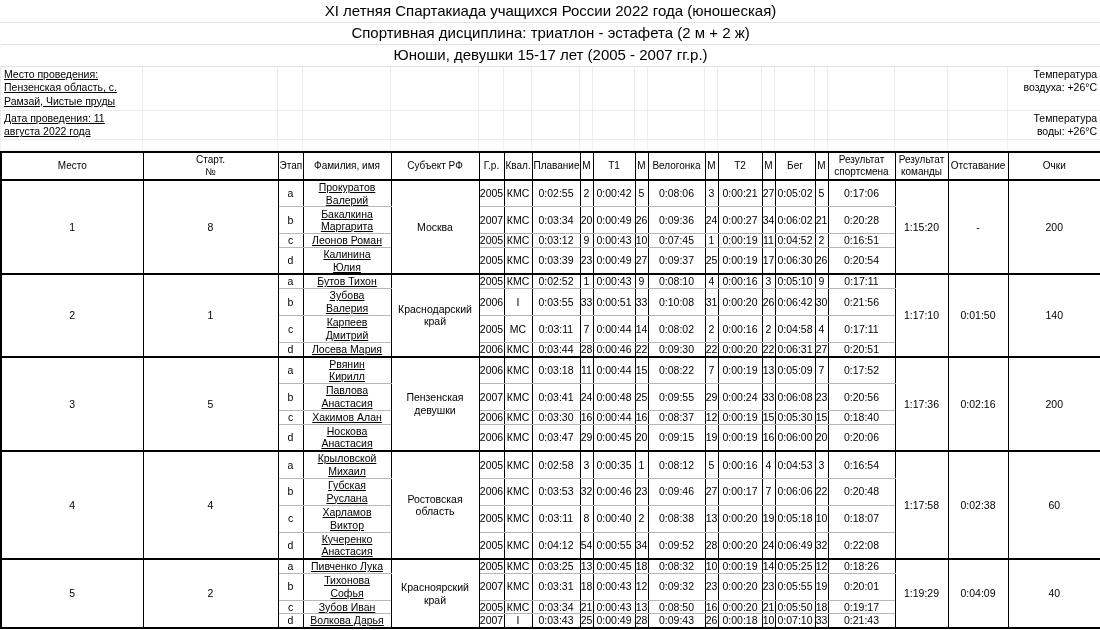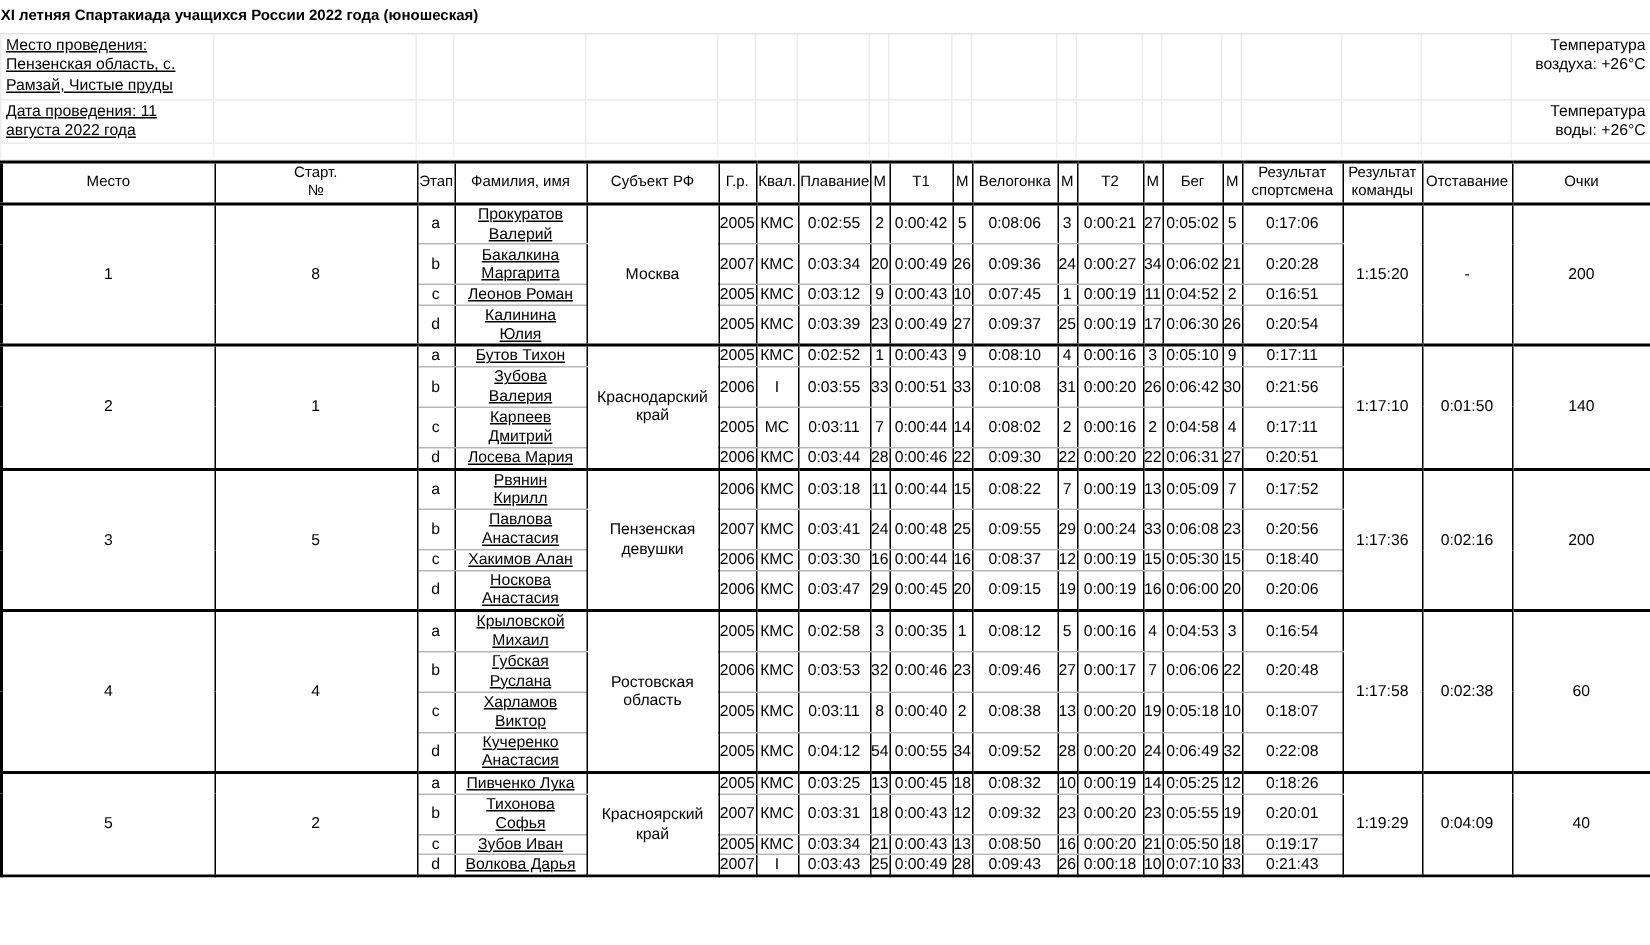--- a/index.html
+++ b/index.html
@@ -3,22 +3,22 @@
 <meta charset="utf-8">
 <style>
   html,body{margin:0;padding:0;background:#fff;color:#000;}
   body{width:1100px;font-family:"Liberation Sans","DejaVu Sans",sans-serif;}
 
   table{border-collapse:collapse;table-layout:fixed;width:1100px;}
   td,th{box-sizing:border-box;}
 
   
   .top td{font-size:10.5px;padding:0;vertical-align:top;line-height:1.3;}
-  .title-row td{height:22px;text-align:left;vertical-align:middle;
-    font-weight:bold;font-size:10px;border-bottom:1px solid #e2e2e2;}
+  .title-row td{height:22px;text-align:center;vertical-align:middle;
+    font-weight:normal;font-size:15px;border-bottom:1px solid #e2e2e2;}
   .info-row td{border:1px solid #ececec;}
   .venue-row td{height:44px;}
   .date-row td{height:29px;}
   .spacer-row td{height:11px;border:1px solid #f2f2f2;}
   .left-note{max-width:126px;padding:1px 0 0 3px;text-decoration:underline;}
   .right-note{max-width:86px;margin-left:auto;text-align:right;padding:1px 3px 0 0;}
 
   
   .main{border:2px solid #000;}
   .main th{border:1px solid #000;border-top:2px solid #000;border-bottom:2px solid #000;
@@ -58,20 +58,26 @@
     <col style="width:40px">
       <col style="width:13px">
       <col style="width:67px">
     <col style="width:53px">
       <col style="width:60px">
       <col style="width:93px">
   </colgroup>
   <tbody>
       <tr class="title-row">
         <td colspan="21">XI летняя Спартакиада учащихся России 2022 года (юношеская)</td>
+      </tr>
+  <tr class="title-row">
+        <td colspan="21">Спортивная дисциплина: триатлон - эстафета (2 м + 2 ж)</td>
+      </tr>
+  <tr class="title-row">
+        <td colspan="21">Юноши, девушки 15-17 лет (2005 - 2007 гг.р.)</td>
       </tr>
   <tr class="info-row venue-row">
     <td>
           <div class="left-note">Место проведения: Пензенская область, с. Рамзай, Чистые пруды</div>
         </td>
     <td></td>
         <td></td>
         <td></td>
         <td></td>
         <td></td>

